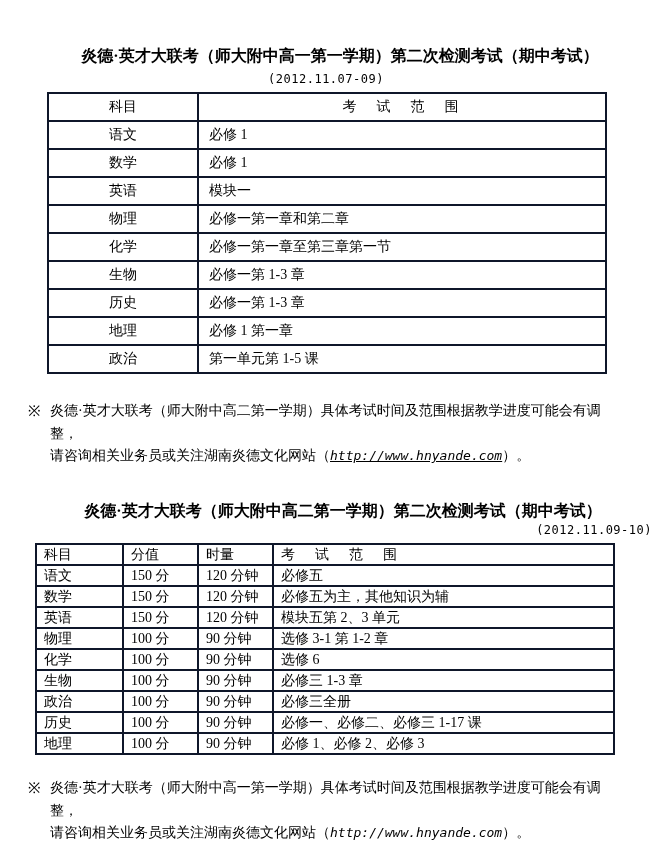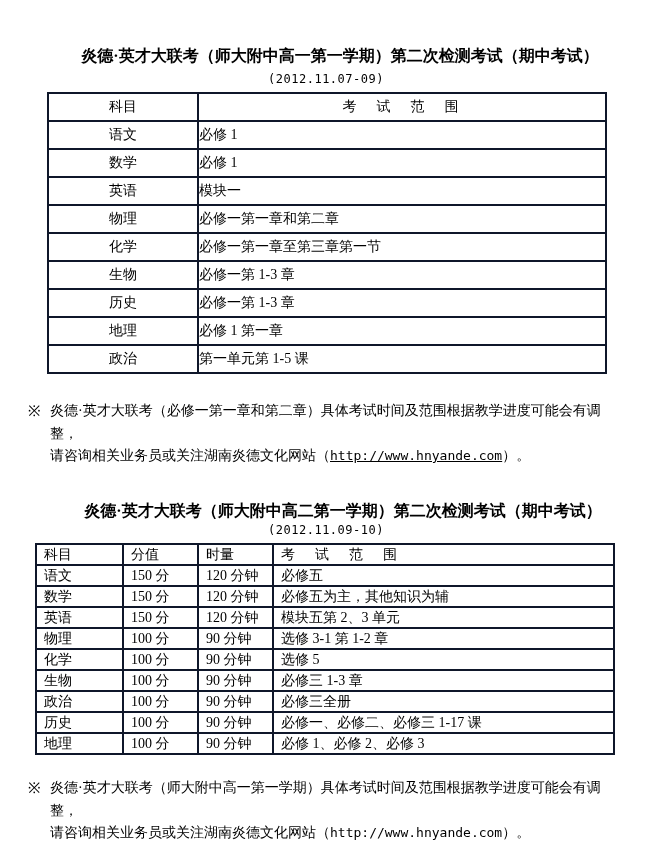--- a/index.html
+++ b/index.html
@@ -12,43 +12,43 @@
     position:absolute; left:14px; width:652px; text-align:center;
     font-size:16px; font-weight:bold; white-space:nowrap;
   }
   .t1 { top:46px; }
   .t2 { top:501px;padding-left:6px; }
   .date {
     position:absolute; left:0; width:652px; text-align:center;
     font-family:"DejaVu Sans Mono",monospace; font-size:12px; letter-spacing:0.5px;
   }
   .d1 { top:72px; }
-  .d2 { top:523px; }
+  .d2 { top:523px;text-align:right; }
   table { position:absolute; border-collapse:collapse; table-layout:fixed; }
   td {
     border:2px solid #0f172a; font-size:14px; vertical-align:middle;
     white-space:nowrap; overflow:hidden;
   }
   .tbl1 { left:47px; top:92px; width:558px; }
   .tbl1 td { height:28px; }
   .tbl1 .c-sub { text-align:center; }
-  .tbl1 .c-scope { }
+  .tbl1 .c-scope { padding-left:10px; }
   .tbl1 .hdr-scope { text-align:center; padding-left:0; letter-spacing:3px; }
   .tbl2 { left:35px; top:543px; width:578px; }
   .tbl2 td { height:21px; padding-left:7px; }
   .tbl2 .hdr-scope { letter-spacing:3px; }
   .note {
     position:absolute; left:28px; width:600px; display:flex;
     font-size:14px; line-height:22.5px;
   }
   .n1 { top:400px; }
   .n2 { top:777px; }
   .marker { flex:none; width:22px; font-size:15px; }
   .note-text { flex:1; }
-  .url { color:#000000; font-family:"DejaVu Sans Mono",monospace; font-size:13px; }
+  .url { color:#000000; font-family:"DejaVu Sans Mono",monospace; font-size:13px;font-style:italic; }
   a.url { text-decoration:underline; cursor:pointer; }
   span.url { text-decoration:none; }
 </style>
 </head>
 <body>
 
 <div class="page">
 
   <h1 class="title t1">炎德·英才大联考（师大附中高一第一学期）第二次检测考试（期中考试）</h1>
   <div class="date d1">(2012.11.07-09)</div>
@@ -98,21 +98,21 @@
       <tr>
         <td class="c-sub">政治</td>
         <td class="c-scope">第一单元第 1-5 课</td>
       </tr>
     </tbody>
   </table>
 
   <div class="note n1">
     <span class="marker">※</span>
     <div class="note-text">
-      <div>炎德·英才大联考（必修一第一章和第二章）具体考试时间及范围根据教学进度可能会有调整，</div>
+      <div>炎德·英才大联考（师大附中高二第一学期）具体考试时间及范围根据教学进度可能会有调整，</div>
       <div><span>请咨询相关业务员或关注湖南炎德文化网站（</span><a class="url">http://www.hnyande.com</a><span>）。</span></div>
     </div>
   </div>
 
   <h1 class="title t2">炎德·英才大联考（师大附中高二第一学期）第二次检测考试（期中考试）</h1>
   <div class="date d2">(2012.11.09-10)</div>
 
   <table class="tbl2">
     <colgroup>
         <col style="width:87px">
@@ -148,21 +148,21 @@
       <tr>
         <td>物理</td>
         <td>100 分</td>
         <td>90 分钟</td>
         <td>选修 3-1 第 1-2 章</td>
       </tr>
       <tr>
         <td>化学</td>
         <td>100 分</td>
         <td>90 分钟</td>
-        <td>选修 5</td>
+        <td>选修 6</td>
       </tr>
       <tr>
         <td>生物</td>
         <td>100 分</td>
         <td>90 分钟</td>
         <td>必修三 1-3 章</td>
       </tr>
       <tr>
         <td>政治</td>
         <td>100 分</td>

